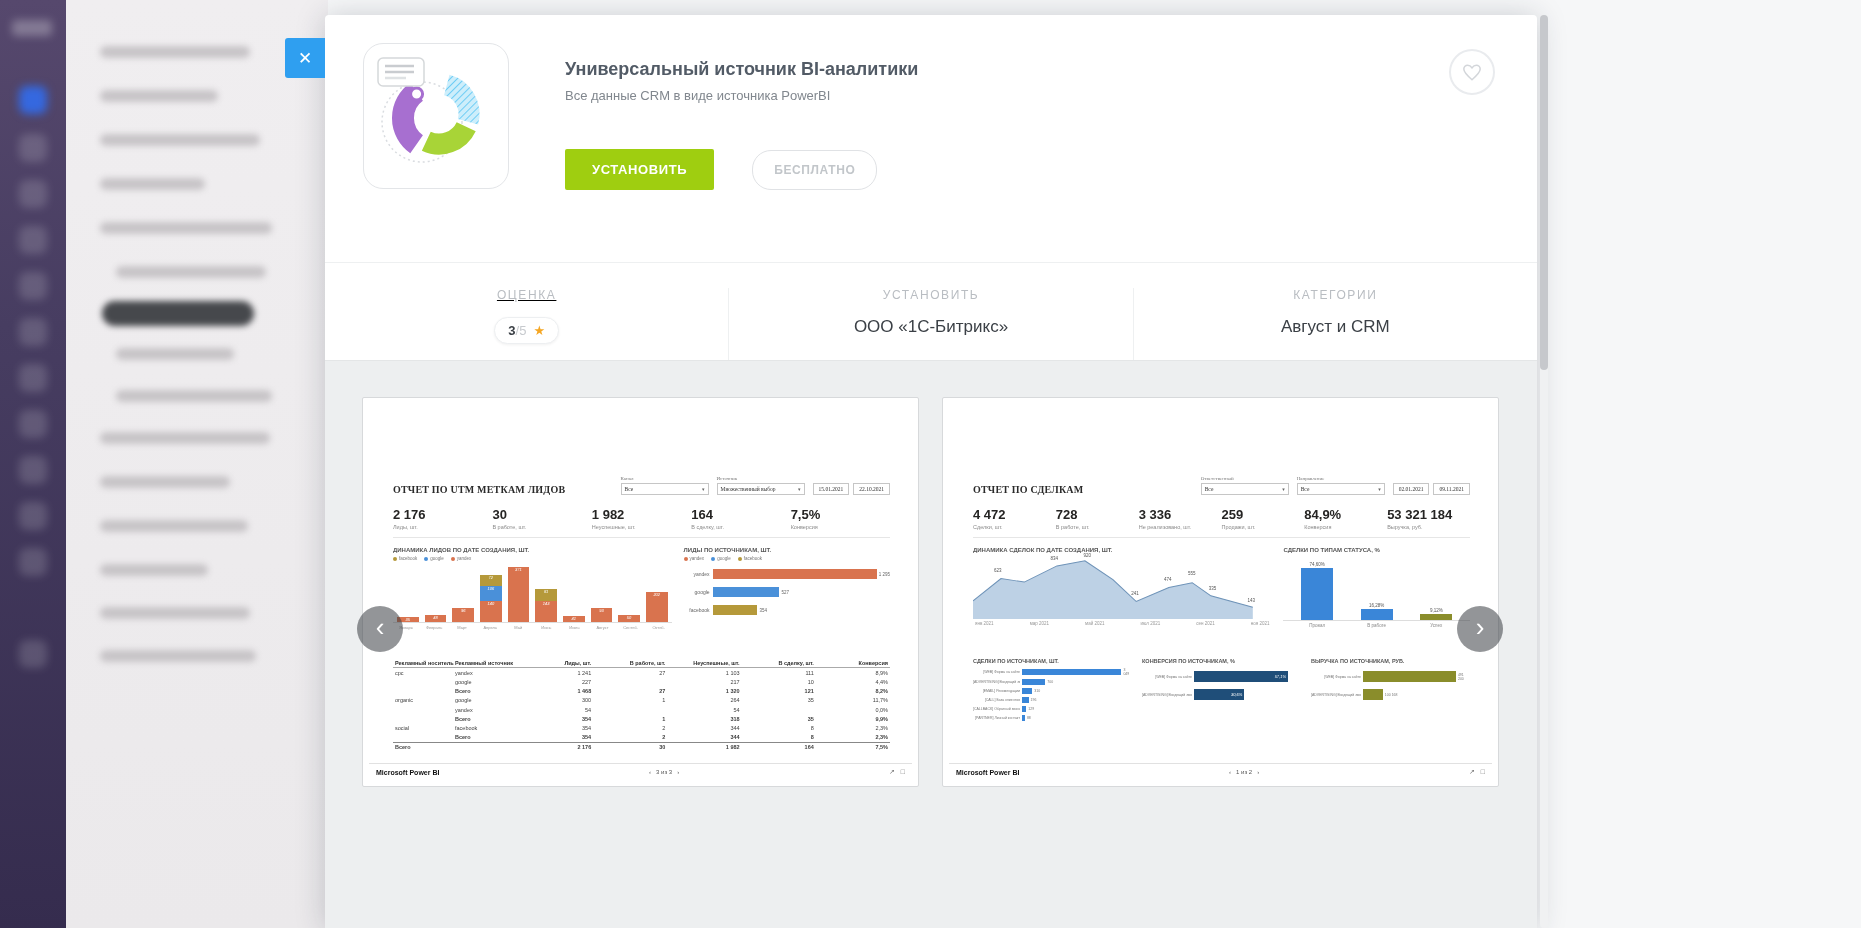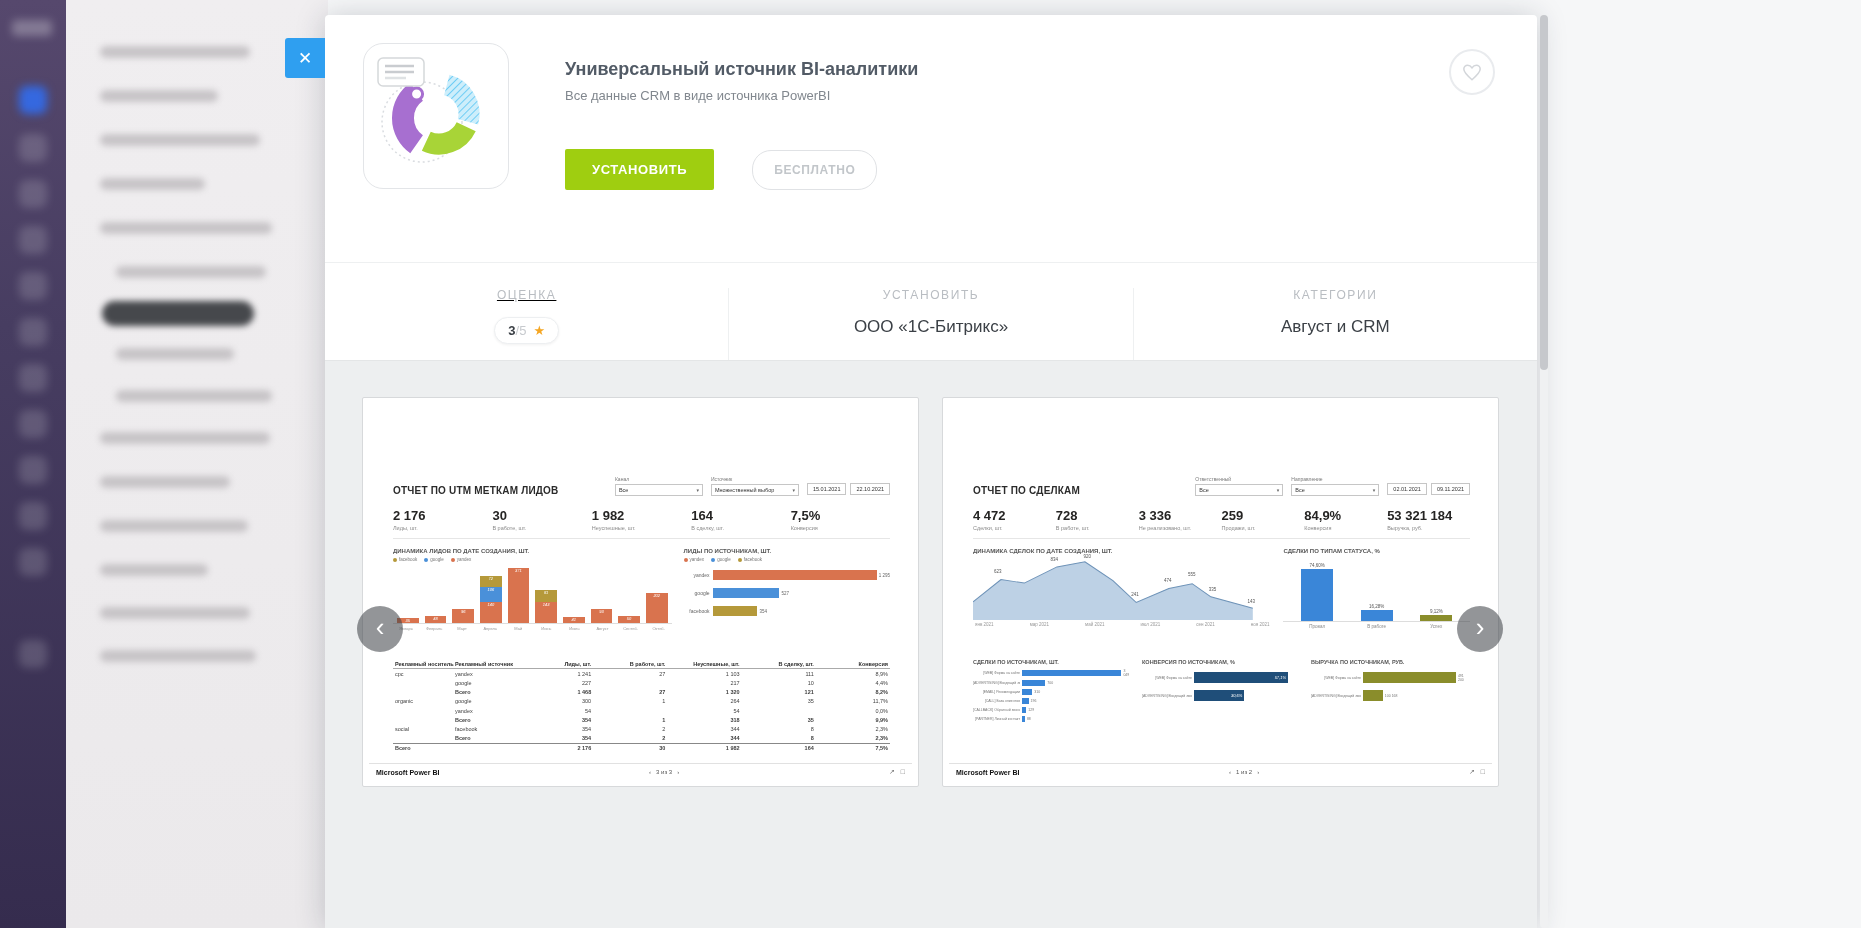--- a/index.html
+++ b/index.html
@@ -58,21 +58,21 @@
     border:1px solid #d7d9db; border-radius:2px; }
   .shot.left { left:37px; } .shot.right { left:617px; }
   .nav { position:absolute; top:245px; width:46px; height:46px; border-radius:50%;
     background:rgba(58,62,68,.55); color:#fff; font-size:26px; line-height:1; display:flex;
     align-items:center; justify-content:center; cursor:pointer; padding-bottom:4px; }
   .nav.prev { left:32px; } .nav.next { right:34px; }
 
   
   .report { position:relative; width:100%; height:100%; color:#444; }
   .r-body { position:absolute; left:30px; right:28px; top:78px; }
-  .r-head { display:flex; justify-content:space-between; align-items:flex-end; }
+  .r-head { display:flex; justify-content:space-between; align-items:flex-end;font-family:Liberation Serif, serif; }
   .r-title { font-size:10px; font-weight:bold; color:#2b2b2b; letter-spacing:.2px; padding-top:8px; }
   .r-filters { display:flex; gap:8px; }
   .f-group { width:88px; }
   .f-label { font-size:5px; color:#7a7a7a; margin-bottom:2px; }
   .f-box { border:1px solid #c6c6c6; height:12px; font-size:5.5px; color:#333; display:flex;
     align-items:center; justify-content:space-between; padding:0 3px; background:#fff; }
   .caret { font-size:5px; color:#666; }
   .f-dates { display:flex; gap:4px; }
   .d-box { border:1px solid #c6c6c6; height:12px; margin-top:7px; font-size:5.5px; color:#333;
     display:flex; align-items:center; padding:0 5px; }

